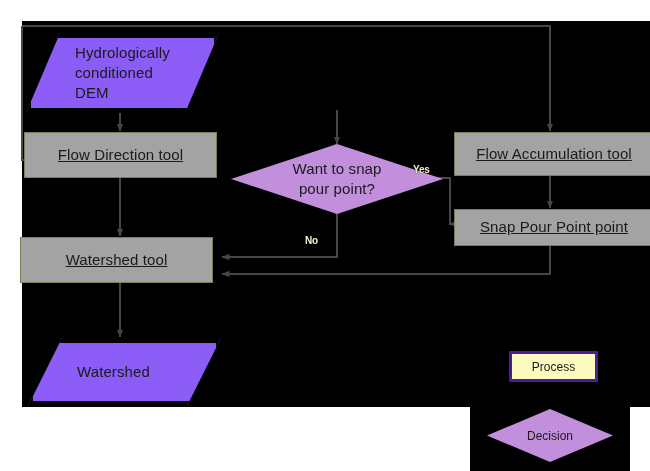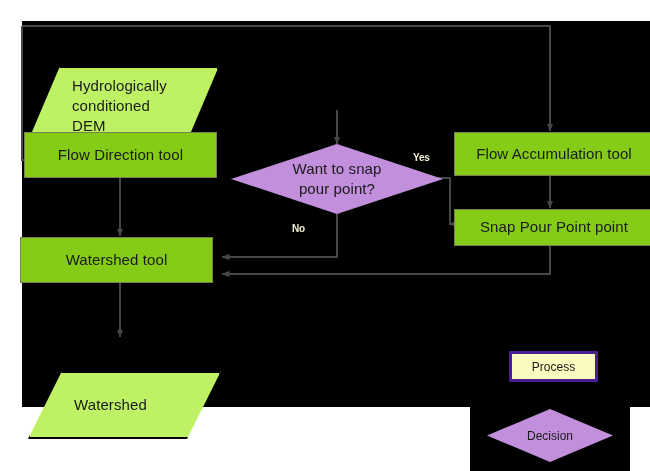--- a/index.html
+++ b/index.html
@@ -39,29 +39,29 @@
     box-sizing: border-box;
     display: flex;
     align-items: center;
     color: #1a1a1a;
     font-size: 15px;
     line-height: 1.35;
     letter-spacing: .1px;
     white-space: pre-line;
   }
   .node.process {
-    background: #84cc16;
+    background: #a3a3a3;
     border: 1px solid #7d7d55;
     justify-content: center;
     text-align: center;
+    text-decoration: underline;
   }
   .node.data {
-    background: #bef264;
-    border: 2px solid #000000;
-    margin-top: 33px;
+    background: #8b5cf6;
+    border: 5px solid #000000;
   }
   .node.decision {
     background: #c18fdb;
     border: 1px solid #9c6fb4;
     justify-content: center;
     text-align: center;
   }
   .skew-par {
     clip-path: polygon(34px 0, 100% 0, calc(100% - 34px) 100%, 0 100%);
   }
@@ -71,20 +71,21 @@
   .diamond-clip {
     clip-path: polygon(50% 0, 100% 50%, 50% 100%, 0 50%);
   }
   .label-edge {
     position: absolute;
     font-size: 10px;
     font-weight: bold;
     color: #f2f2cc;
     text-shadow: 0 0 1px #000;
     letter-spacing: -0.2px;
+    margin-top: 12px;
   }
   .legend-item {
     position: absolute;
     box-sizing: border-box;
     display: flex;
     align-items: center;
     justify-content: center;
     font-size: 12px;
     color: #1a1a1a;
   }
@@ -158,21 +159,21 @@
 
   <div class="node process" style="left:20px; top:237px; width:193px; height:46px;">
     <span>Watershed tool</span>
   </div>
 
   <div class="node data skew-par" style="left:28px; top:338px; width:193px; height:68px; padding-left:44px;">
     <span>Watershed</span>
   </div>
 
   <div class="label-edge" style="left:413px; top:152px;">Yes</div>
-  <div class="label-edge" style="left:292px; top:223px;">No</div>
+  <div class="label-edge" style="left:305px; top:223px;">No</div>
 
 
   <div class="legend-item" style="left:509px; top:351px; width:89px; height:31px; background:#fbfbc0; border:3px solid #4c1d95;">
     <span>Process</span>
   </div>
 
   <div class="legend-item diamond-clip" style="left:487px; top:409px; width:126px; height:53px; background:#c18fdb;">
     <span>Decision</span>
   </div>
 

